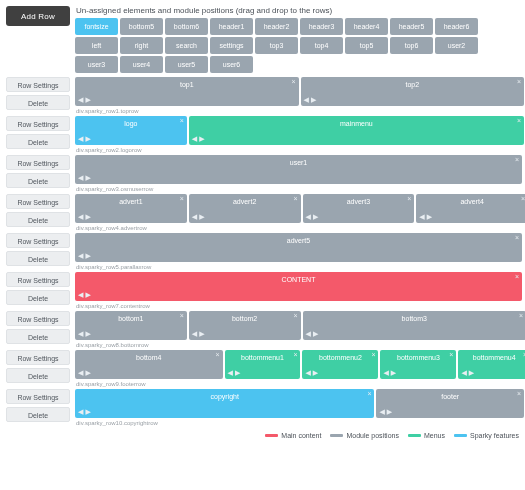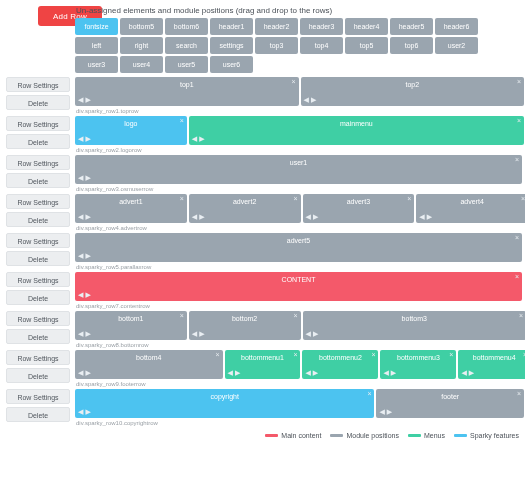--- a/index.html
+++ b/index.html
@@ -10,22 +10,22 @@
     font-family: "Liberation Sans", sans-serif;
     overflow: hidden;
   }
   #app { position: relative; width: 525px; height: 490px; }
 
   
   .top-area { display: flex; align-items: flex-start; padding: 6px 0 0 0; }
   .addrow-col { width: 75px; flex: 0 0 75px; padding-left: 6px; }
   .add-row-btn {
     display: block; width: 64px; height: 20px; line-height: 20px;
-    background: #ef4444; color: #fff; border: 0; border-radius: 3px;
-    font-size: 8px; text-align: center; cursor: pointer; letter-spacing: .2px; margin-left: 32px;
+    background: #404040; color: #fff; border: 0; border-radius: 3px;
+    font-size: 8px; text-align: center; cursor: pointer; letter-spacing: .2px;
   }
   .unassigned-col { flex: 1 1 auto; padding-right: 9px; }
   .unassigned-title {
     font-size: 8px; color: #4b5158; margin: 0 0 3px 1px; white-space: nowrap;
   }
   .tag-wrap { display: flex; flex-wrap: wrap; gap: 2px 2px; }
   .tag {
     height: 17px; line-height: 17px; min-width: 43px; padding: 0 5px;
     background: #9aa5af; color: #ffffff; font-size: 7px;
     text-align: center; border-radius: 2px; cursor: move; white-space: nowrap;

